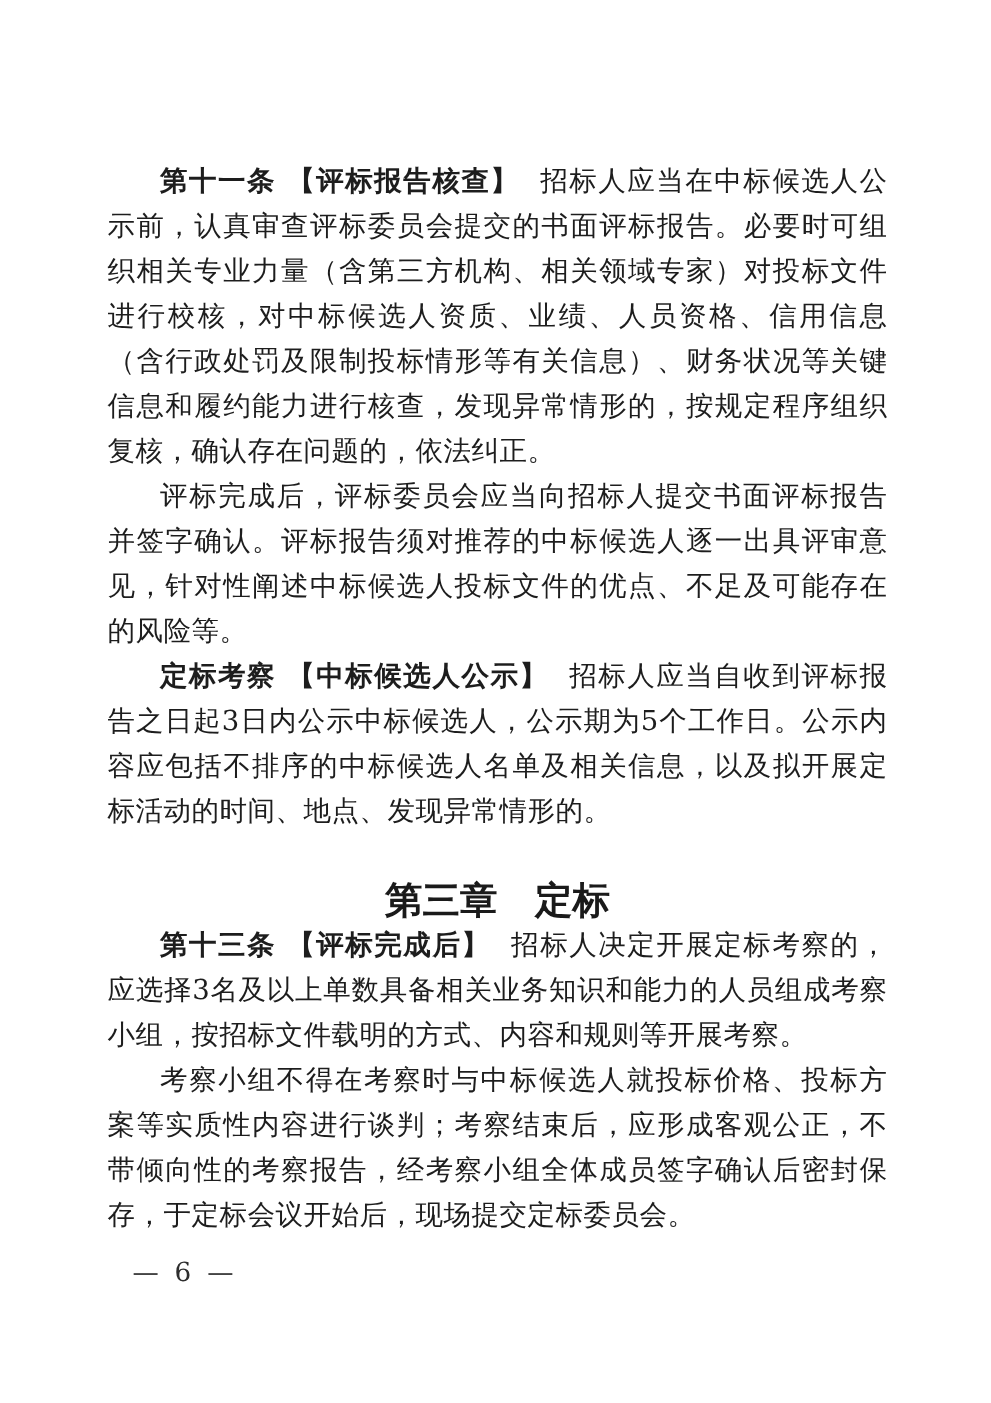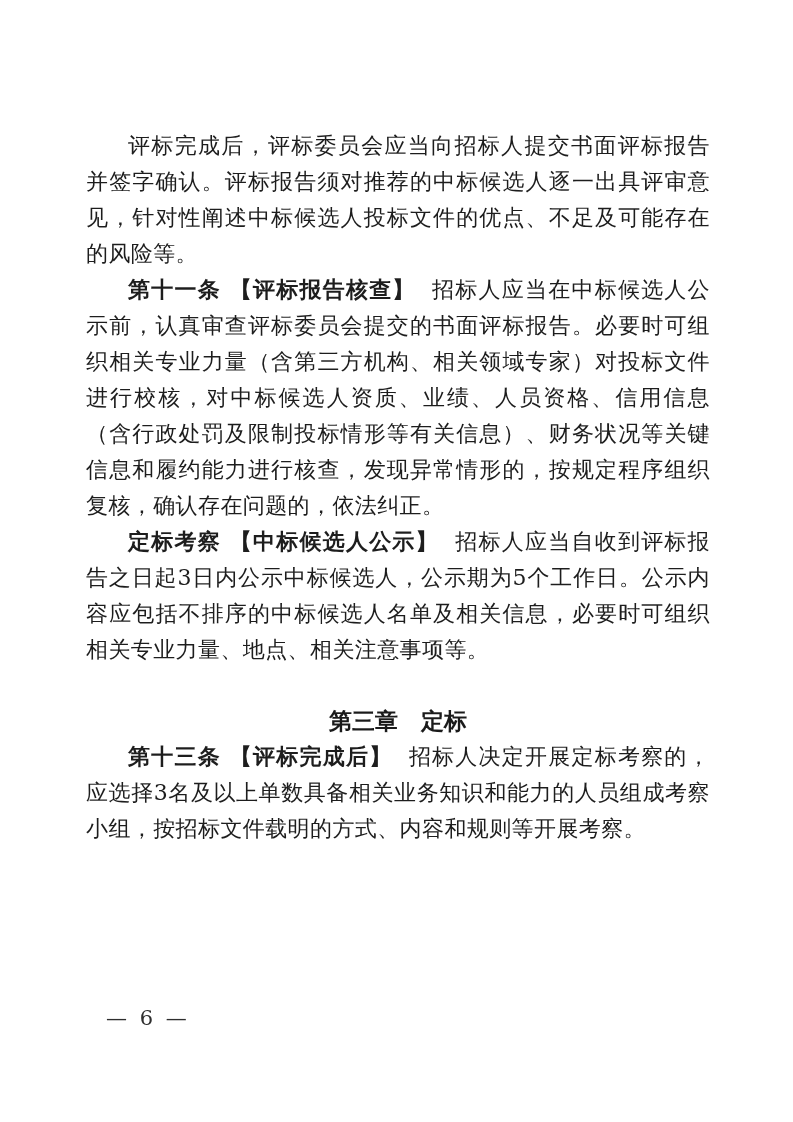--- a/index.html
+++ b/index.html
@@ -32,26 +32,26 @@
     text-indent: 42px;
   }
   .art-head {
     font-weight: bold;
     font-family: "DejaVu Sans", "Liberation Sans", sans-serif;
     margin-right: 0.75em;
     letter-spacing: 0.4px;
   }
   .chapter {
     margin: 35px 0 0 0;
-    font-size: 23px;
+    font-size: 30px;
     line-height: 36px;
     text-align: center;
     text-indent: 0;
     font-weight: bold;
-    font-family: Liberation Sans, sans-serif;
+    font-family: Liberation Serif, serif;
     color: #1a1a1a;
   }
   .chapter-title {
     margin-left: 1em;
   }
   .page-footer {
     position: absolute;
     left: 106px;
     top: 1006px;
     font-size: 21px;
@@ -59,35 +59,36 @@
     color: #2e2e2e;
     font-family: "DejaVu Serif", "Liberation Serif", serif;
   }
 </style>
 </head>
 <body>
 
 <div class="page">
   <main class="textblock">
 
-    <p class="para">评标完成后，评标委员会应当向招标人提交书面评标报告并签字确认。评标报告须对推荐的中标候选人逐一出具评审意见，针对性阐述中标候选人投标文件的优点、不足及可能存在的风险等。</p>
-
     <p class="para">
       <span class="art-head">第十一条 【评标报告核查】</span><span>招标人应当在中标候选人公示前，认真审查评标委员会提交的书面评标报告。必要时可组织相关专业力量（含第三方机构、相关领域专家）对投标文件进行校核，对中标候选人资质、业绩、人员资格、信用信息（含行政处罚及限制投标情形等有关信息）、财务状况等关键信息和履约能力进行核查，发现异常情形的，按规定程序组织复核，确认存在问题的，依法纠正。</span>
     </p>
 
+    <p class="para">评标完成后，评标委员会应当向招标人提交书面评标报告并签字确认。评标报告须对推荐的中标候选人逐一出具评审意见，针对性阐述中标候选人投标文件的优点、不足及可能存在的风险等。</p>
+
     <p class="para">
-      <span class="art-head">定标考察 【中标候选人公示】</span><span>招标人应当自收到评标报告之日起3日内公示中标候选人，公示期为5个工作日。公示内容应包括不排序的中标候选人名单及相关信息，必要时可组织相关专业力量、地点、相关注意事项等。</span>
+      <span class="art-head">定标考察 【中标候选人公示】</span><span>招标人应当自收到评标报告之日起3日内公示中标候选人，公示期为5个工作日。公示内容应包括不排序的中标候选人名单及相关信息，以及拟开展定标活动的时间、地点、发现异常情形的。</span>
     </p>
 
     <p class="chapter">
       <span>第三章</span><span class="chapter-title">定标</span>
     </p>
 
     <p class="para">
       <span class="art-head">第十三条 【评标完成后】</span><span>招标人决定开展定标考察的，应选择3名及以上单数具备相关业务知识和能力的人员组成考察小组，按招标文件载明的方式、内容和规则等开展考察。</span>
     </p>
 
+    <p class="para">考察小组不得在考察时与中标候选人就投标价格、投标方案等实质性内容进行谈判；考察结束后，应形成客观公正，不带倾向性的考察报告，经考察小组全体成员签字确认后密封保存，于定标会议开始后，现场提交定标委员会。</p>
 
   </main>
 
   <div class="page-footer">— 6 —</div>
 </div>
 
 </body></html>

